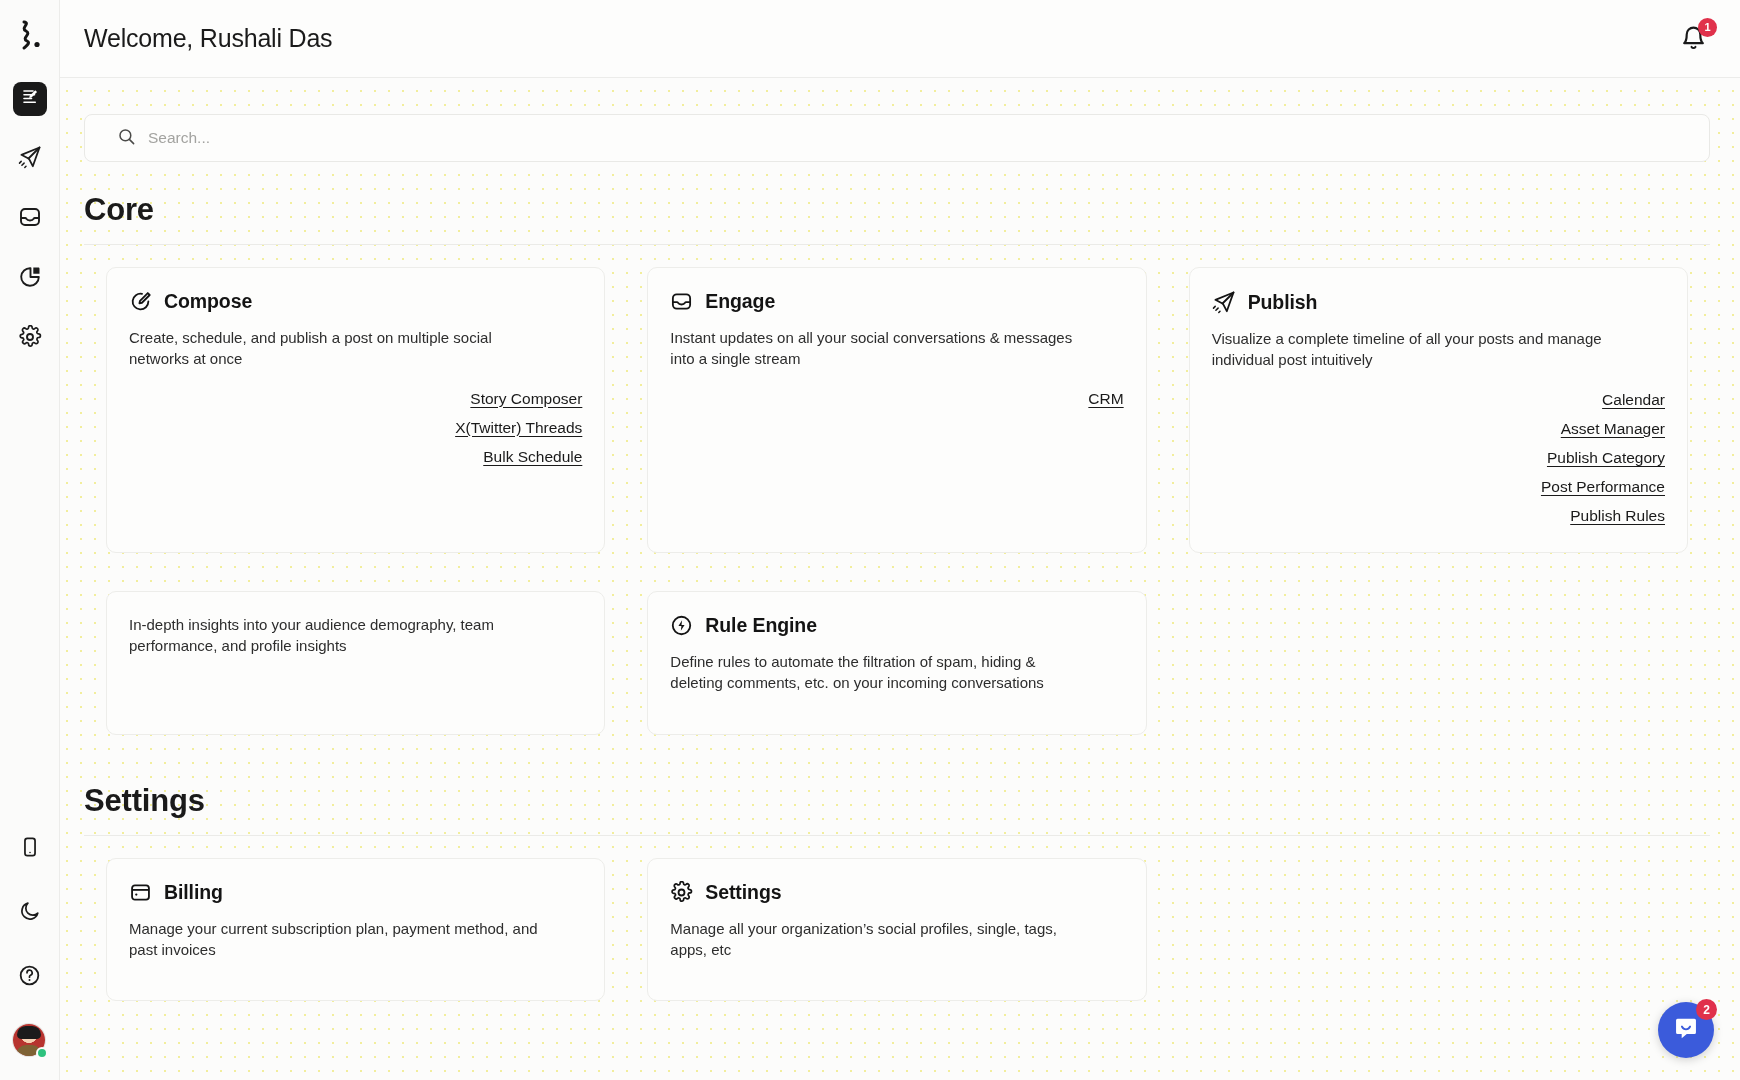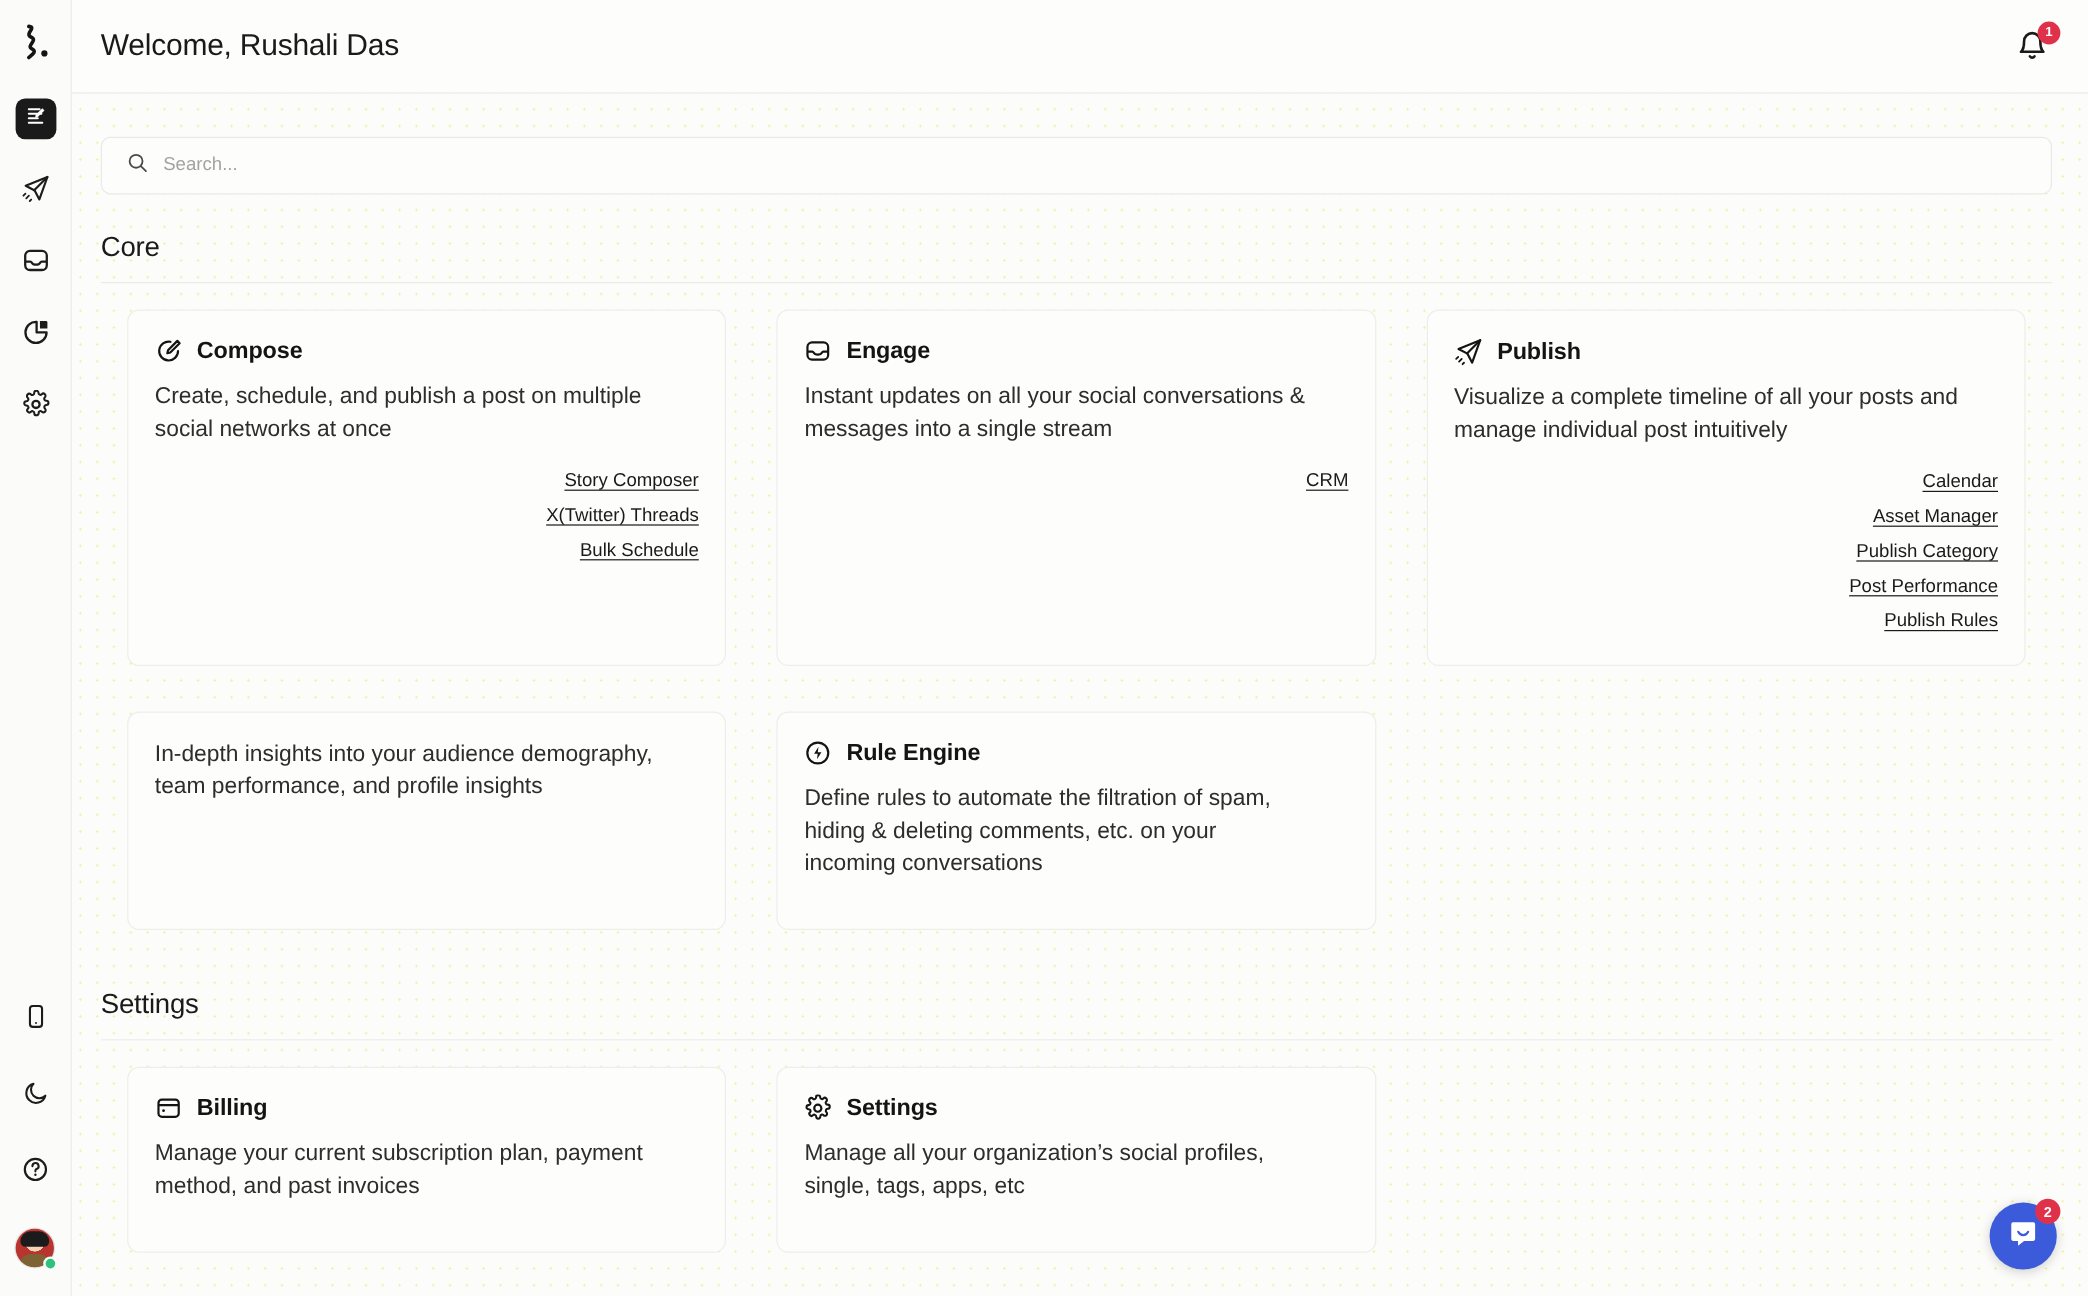--- a/index.html
+++ b/index.html
@@ -135,39 +135,39 @@
 
   
   .search-box {
     height: 48px;
     width: 100%;
     border: 1px solid #e9e9e6;
     border-radius: 8px;
     background: #fdfdfc;
     display: flex;
     align-items: center;
-    padding: 0 20px;
+    padding: 0 32px;
     gap: 12px;
     margin-bottom: 30px;
   }
   .search-input {
     flex: 1 1 auto;
     border: none;
     outline: none;
     background: transparent;
     font-family: "Liberation Sans", sans-serif;
     font-size: 15.5px;
     color: #1a1a1a;
   }
   .search-input::placeholder { color: #a3a3a0; }
 
   
   .section-title {
-    font-size: 23px;
-    font-weight: 400;
+    font-size: 31px;
+    font-weight: 700;
     color: #1a1a1a;
     letter-spacing: -0.2px;
     margin-bottom: 16px;
   }
   .section-rule {
     border-bottom: 1px solid #ebebe8;
     margin-bottom: 22px;
   }
 
   
@@ -192,21 +192,21 @@
     gap: 12px;
     margin-bottom: 14px;
   }
   .card-title {
     font-size: 19.5px;
     font-weight: 600;
     color: #141414;
     letter-spacing: -0.1px;
   }
   .card-desc {
-    font-size: 19px;
+    font-size: 15px;
     line-height: 1.42;
     color: #2d2d2d;
     margin-bottom: 16px;
     max-width: 420px;
   }
   .card-links { display: flex; flex-direction: column; gap: 4px; align-items: flex-end; }
   .card-link {
     font-size: 15.5px;
     color: #1a1a1a;
     text-decoration: underline;

